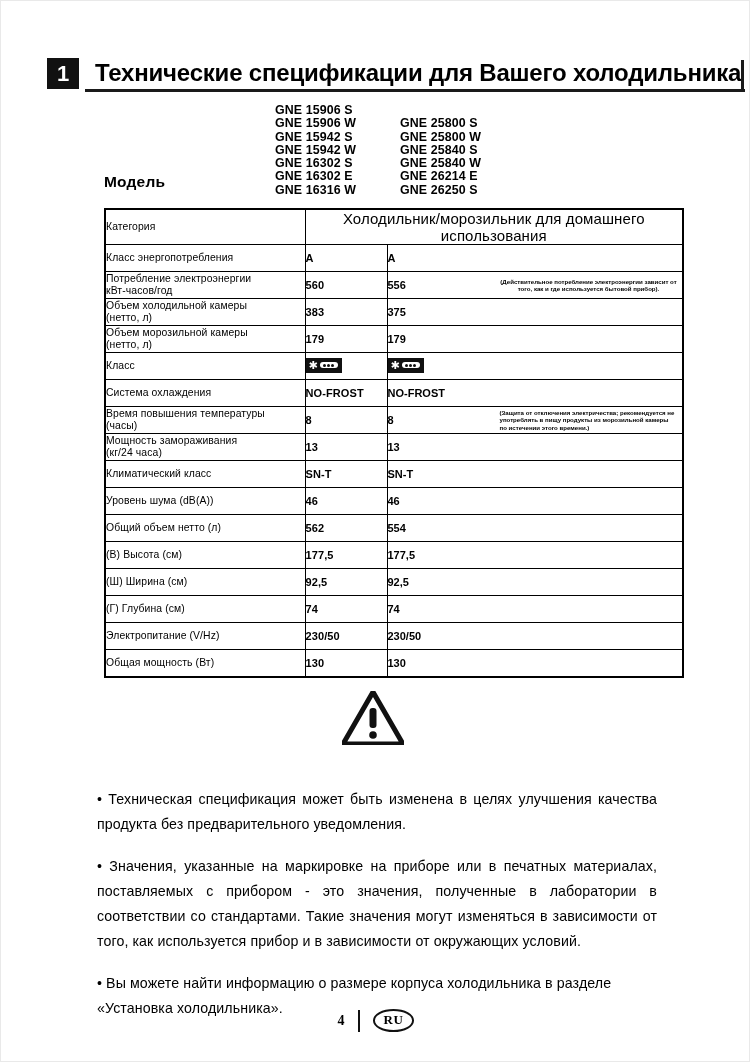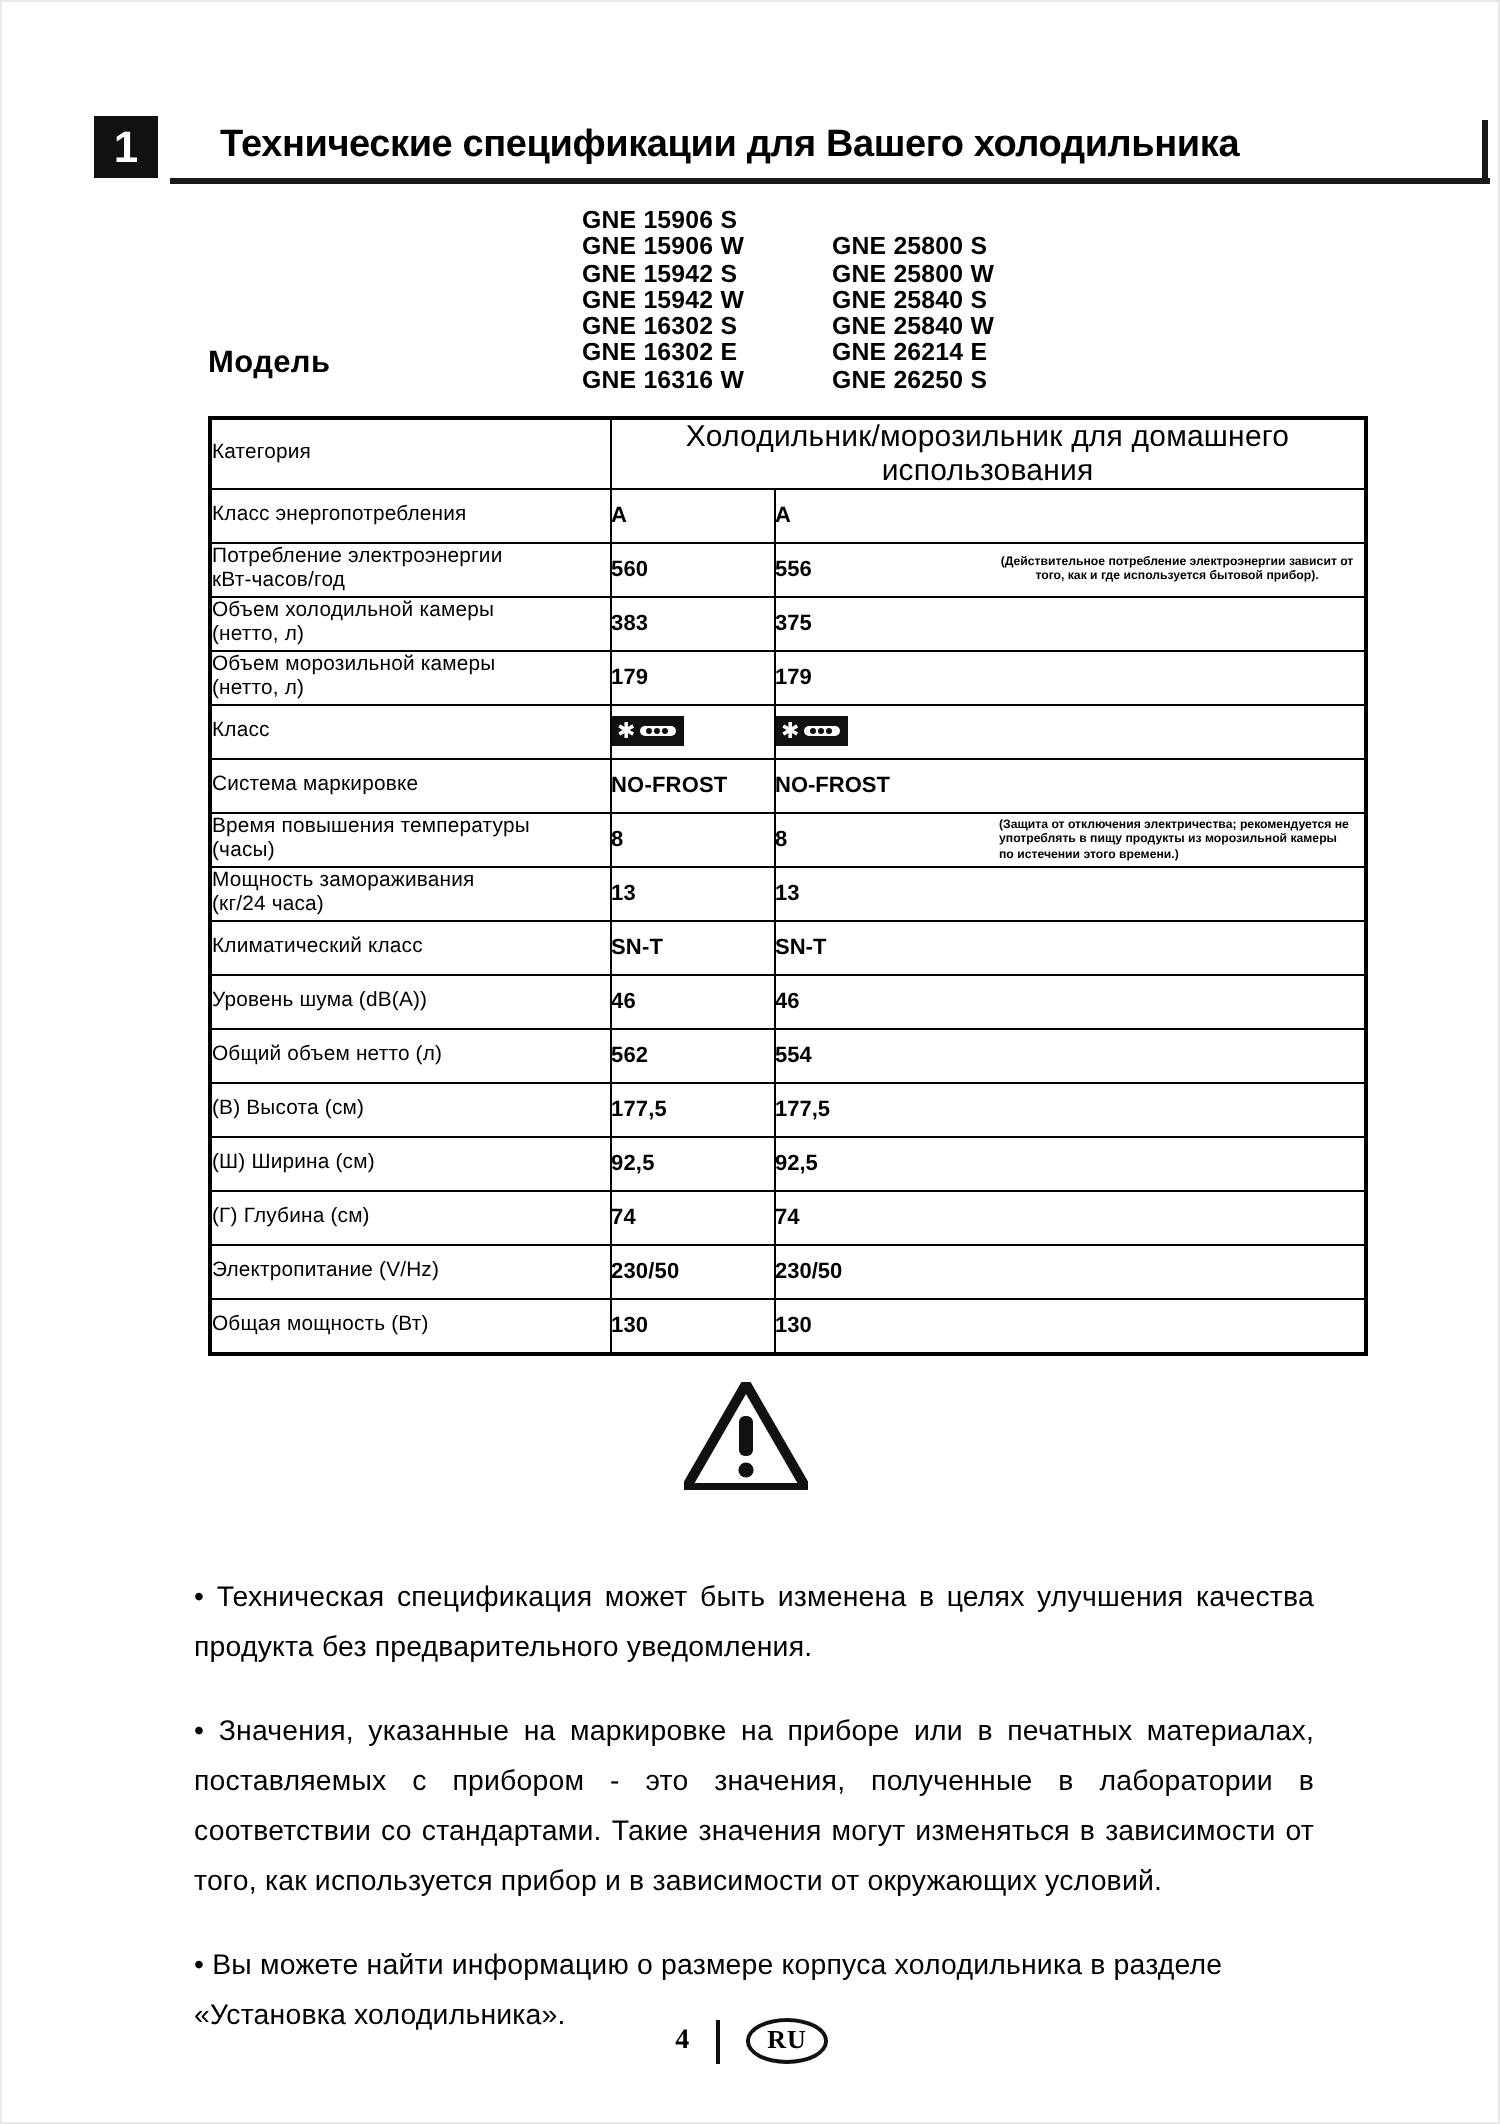--- a/index.html
+++ b/index.html
@@ -42,23 +42,23 @@
     background: #111111;
     color: #ffffff;
     font-size: 22px;
     font-weight: bold;
     line-height: 31px;
     text-align: center;
     font-family: "Liberation Sans", sans-serif;
   }
   .header-title {
     position: absolute;
-    left: 63px;
+    left: 48px;
     top: 0px;
-    font-size: 19px;
+    font-size: 24px;
     font-weight: bold;
     letter-spacing: -0.2px;
     white-space: nowrap;
     line-height: 30px;
   }
   .header-rule {
     position: absolute;
     left: 38px;
     top: 31px;
     width: 660px;
@@ -78,21 +78,21 @@
   .model-label {
     position: absolute;
     left: 103px;
     top: 172px;
     font-size: 15.5px;
     font-weight: bold;
     letter-spacing: 0.2px;
   }
   .model-cols {
     position: absolute;
-    left: 290px;
+    left: 274px;
     top: 103px;
     font-size: 12.4px;
     font-weight: bold;
     line-height: 13.3px;
     letter-spacing: 0.1px;
   }
   .model-cols .mrow { display: block; white-space: pre; }
   .model-cols .mcol1 { display: inline-block; width: 125px; }
   .model-cols .mcol2 { display: inline-block; }
 
@@ -312,21 +312,21 @@
           <td class="lbl"><span>Объем морозильной камеры</span><span class="sub">(нетто, л)</span></td>
           <td class="val">179</td>
           <td class="val-wide"><span>179</span></td>
         </tr>
         <tr>
           <td class="lbl"><span>Класс</span></td>
           <td class="val"><span class="class-badge"><span class="star">✱</span><span class="box3"><i></i><i></i><i></i></span></span></td>
           <td class="val-wide"><span class="class-badge"><span class="star">✱</span><span class="box3"><i></i><i></i><i></i></span></span></td>
         </tr>
         <tr>
-          <td class="lbl"><span>Система маркировке</span></td>
+          <td class="lbl"><span>Система охлаждения</span></td>
           <td class="val">NO-FROST</td>
           <td class="val-wide"><span>NO-FROST</span></td>
         </tr>
         <tr>
           <td class="lbl"><span>Время повышения температуры</span><span class="sub">(часы)</span></td>
           <td class="val">8</td>
           <td class="val-wide"><span>8</span><span class="note left-align">(Защита от отключения электричества; рекомендуется не употреблять в пищу продукты из морозильной камеры по истечении этого времени.)</span></td>
         </tr>
         <tr>
           <td class="lbl"><span>Мощность замораживания</span><span class="sub">(кг/24 часа)</span></td>

